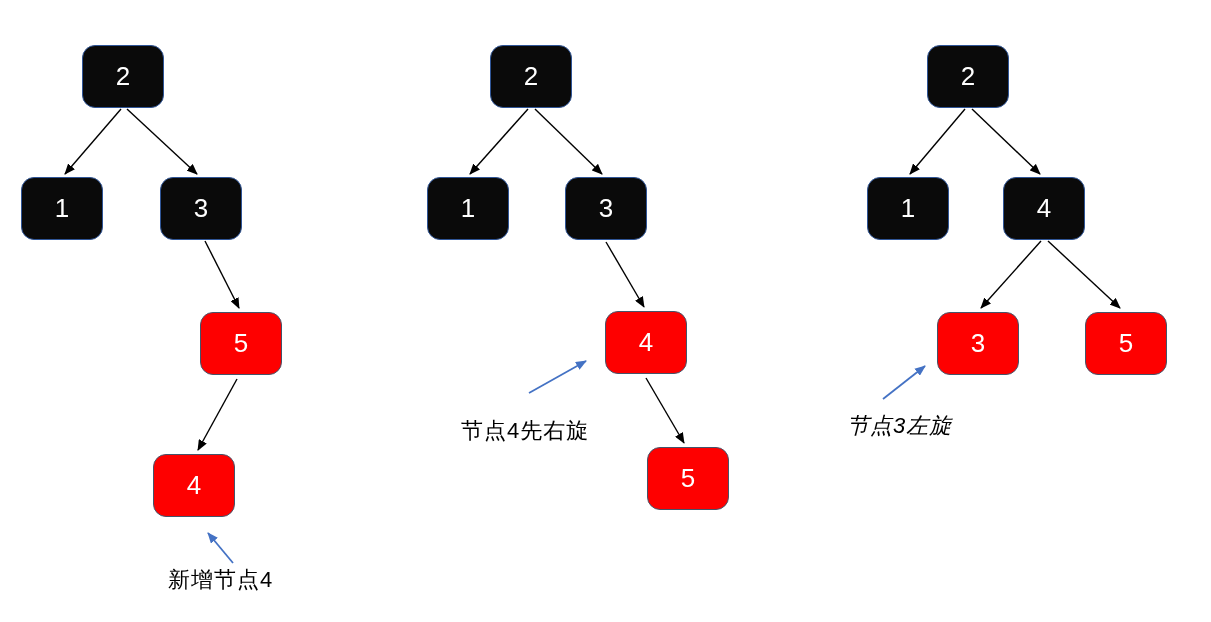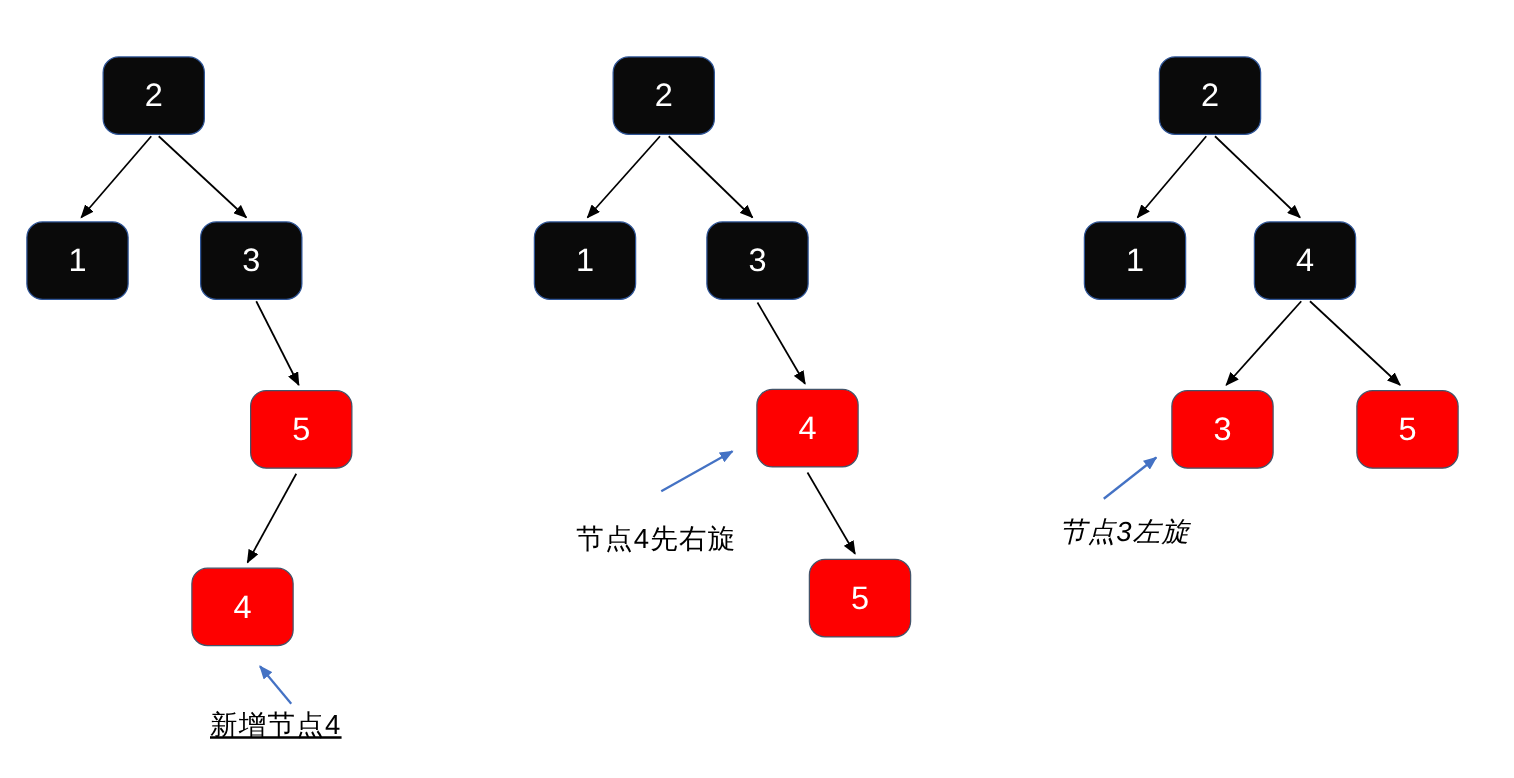--- a/index.html
+++ b/index.html
@@ -109,17 +109,17 @@
   <div class="node black" style="left:565px; top:177px;">3</div>
   <div class="node red" style="left:605px; top:311px;">4</div>
   <div class="node red" style="left:647px; top:447px;">5</div>
 
   <div class="node black" style="left:927px;  top:45px;">2</div>
   <div class="node black" style="left:867px;  top:177px;">1</div>
   <div class="node black" style="left:1003px; top:177px;">4</div>
   <div class="node red" style="left:937px;  top:312px;">3</div>
   <div class="node red" style="left:1085px; top:312px;">5</div>
 
-  <div class="annotation" style="left:168px; top:565px;text-decoration:underline;">新增节点4</div>
+  <div class="annotation" style="left:168px; top:565px;">新增节点4</div>
   <div class="annotation" style="left:461px; top:416px;">节点4先右旋</div>
   <div class="annotation" style="left:847px; top:411px;font-style:italic;">节点3左旋</div>
 
 </div>
 
 </body></html>

